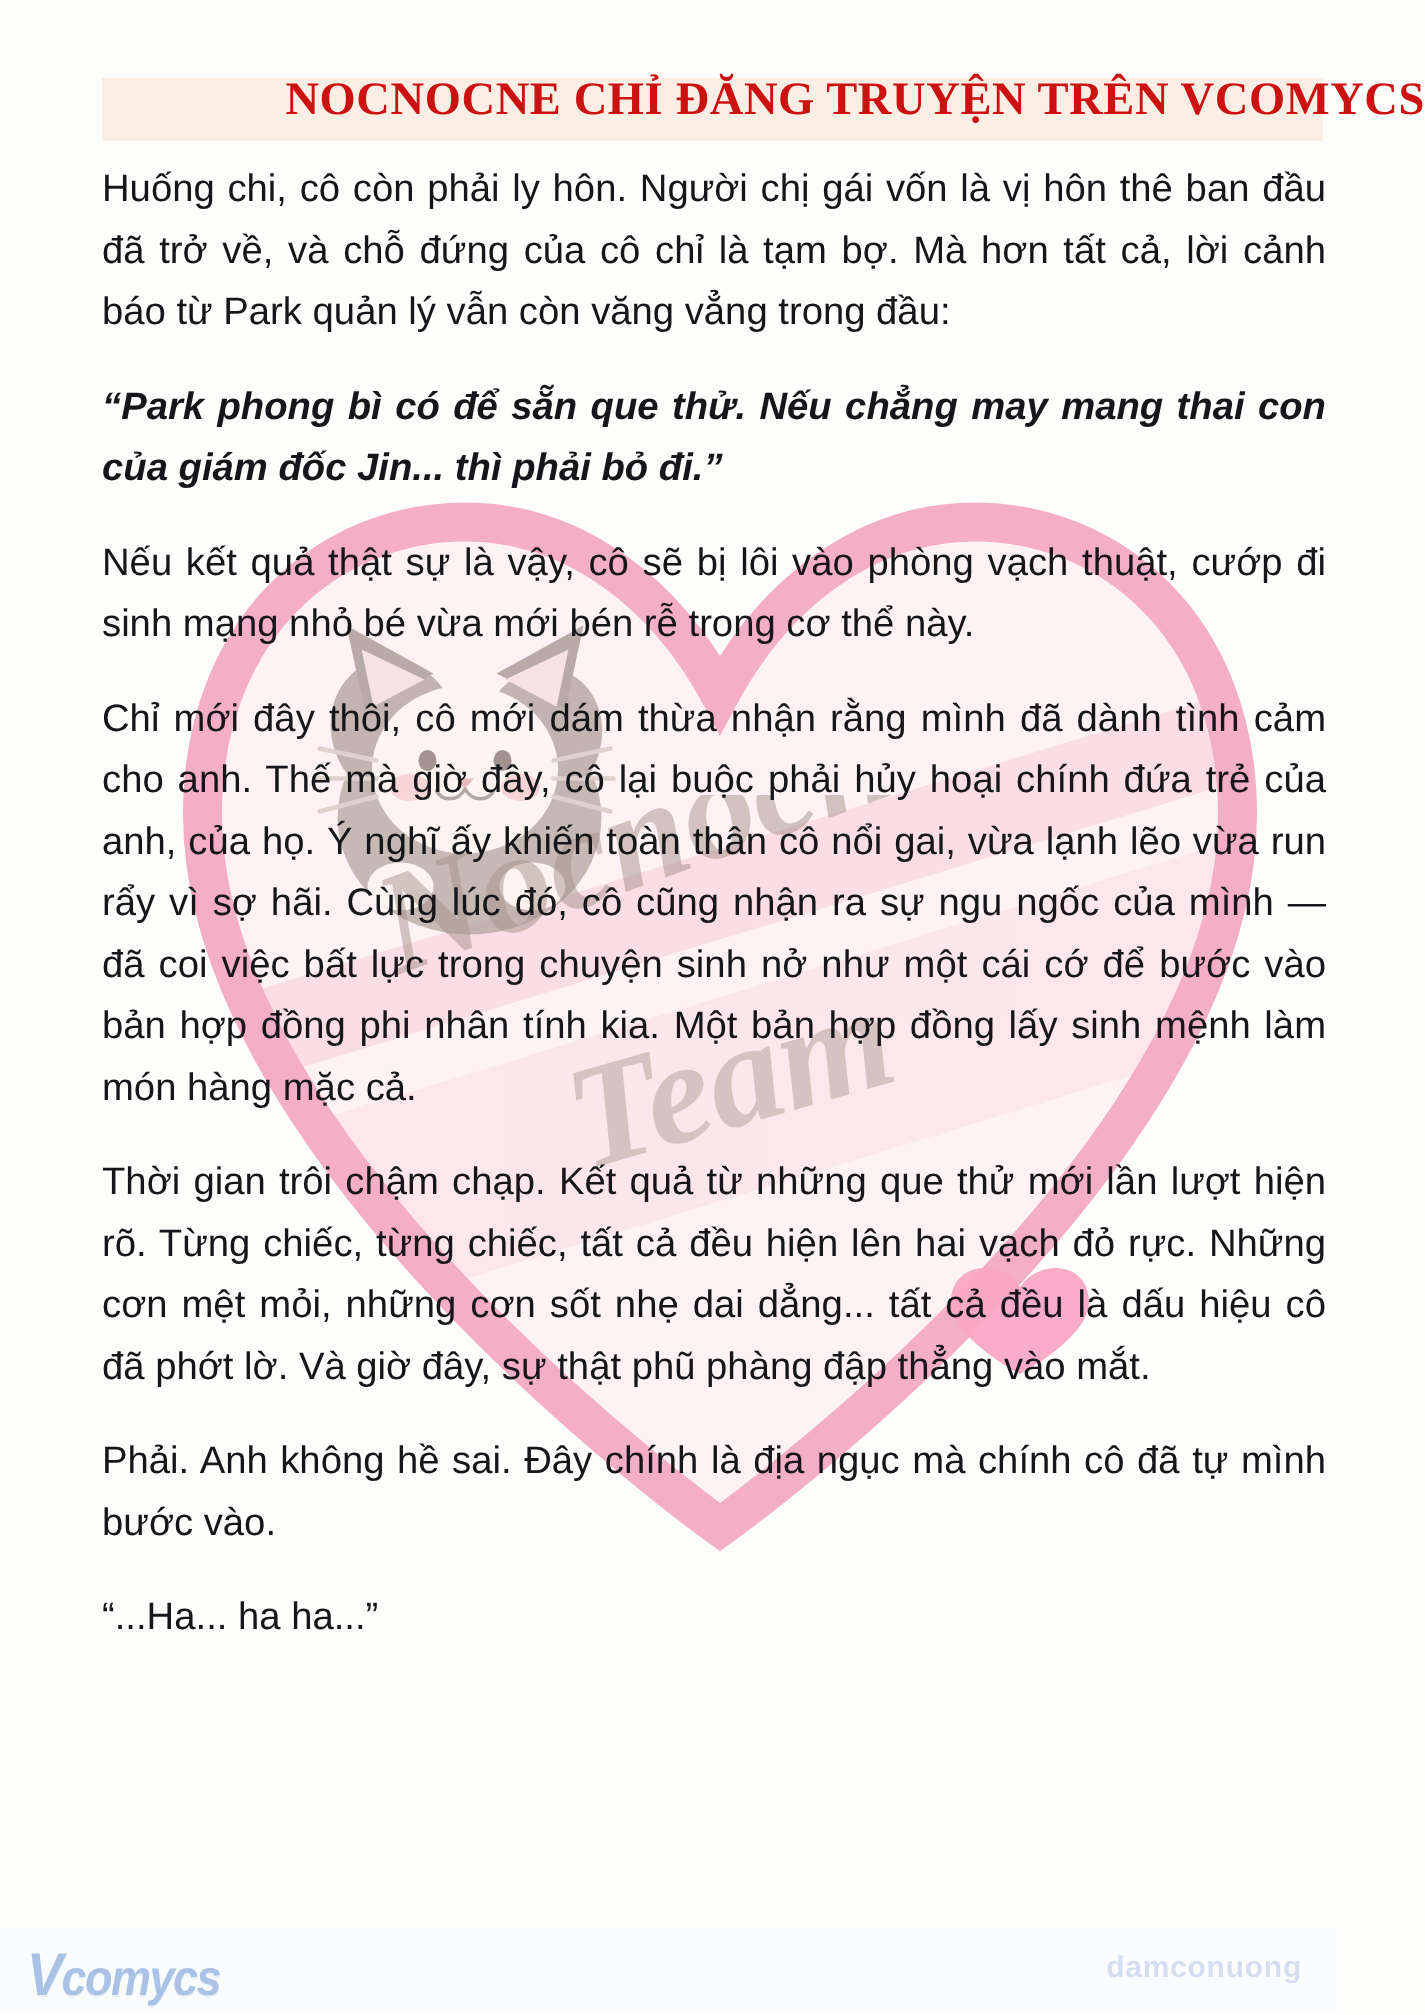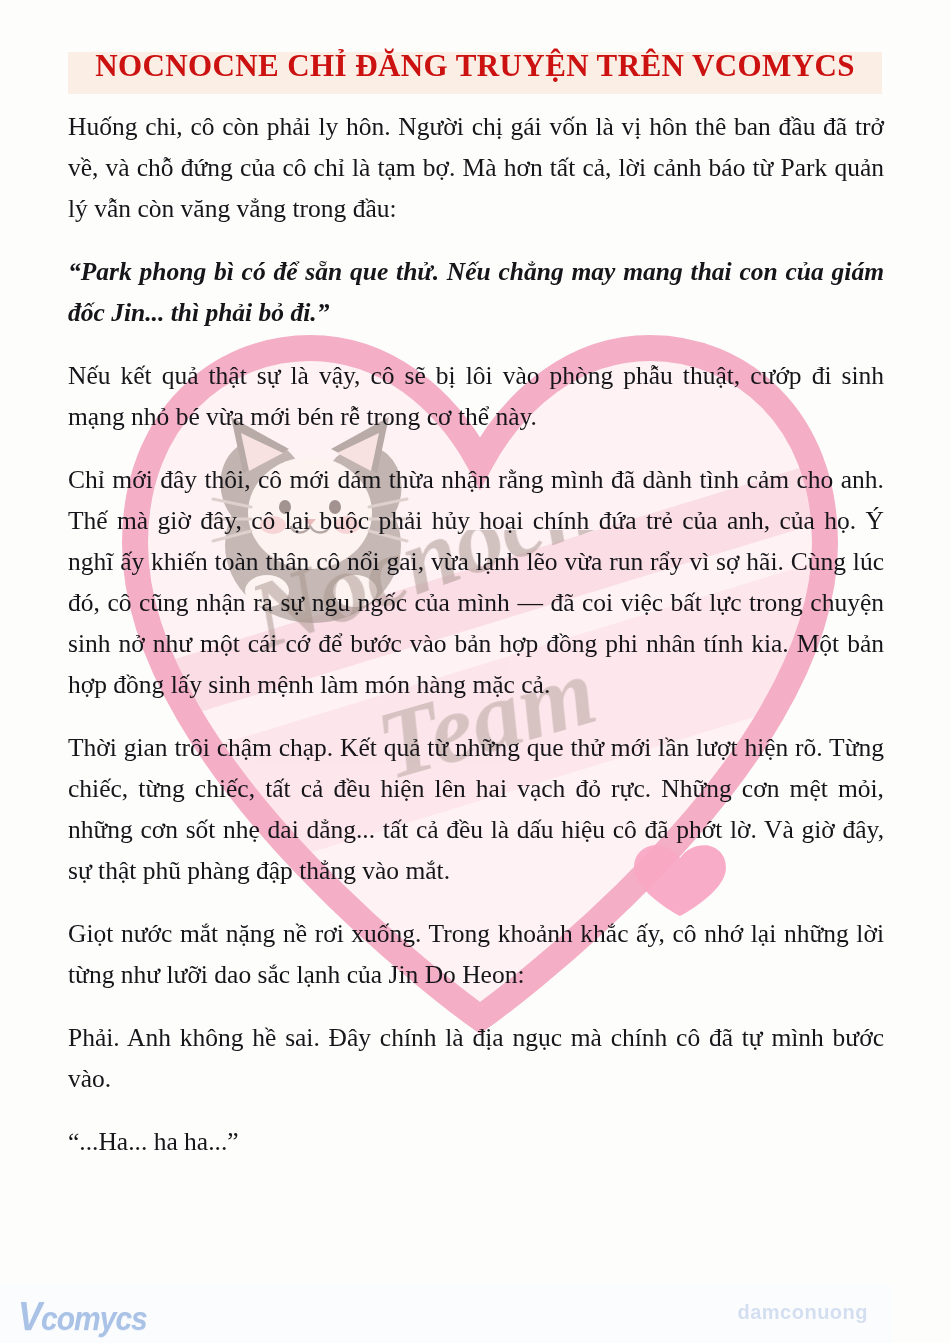--- a/index.html
+++ b/index.html
@@ -61,21 +61,21 @@
     width: 814px;
     height: 42px;
     background: #fbeee4;
     z-index: 1;
   }
   .title-text {
     position: absolute;
     left: 0;
     top: 48px;
     width: 950px;
-    text-align: center;
+    text-align: right;
     z-index: 2;
     color: #cc1111;
     font-family: "Liberation Serif", "DejaVu Serif", serif;
     font-weight: bold;
     font-size: 31px;
     letter-spacing: 0.4px;
     white-space: nowrap;
   }
 
   
@@ -86,21 +86,21 @@
     width: 816px;
     z-index: 3;
   }
   p.para {
     margin: 0 0 22px 0;
     font-size: 25.5px;
     line-height: 41px;
     color: #16161a;
     text-align: justify;
     text-justify: inter-word;
-    font-family: Liberation Serif, serif;
+    font-family: Liberation Sans, sans-serif;
   }
   p.para.quote {
     font-style: italic;
     font-weight: bold;
   }
   p.para.last-line {
     text-align: left;
   }
 
   
@@ -215,24 +215,23 @@
       </g>
     </svg>
   </div>
 
   <div class="title-band"></div>
   <div class="title-text">NOCNOCNE CHỈ ĐĂNG TRUYỆN TRÊN VCOMYCS</div>
 
   <div class="content">
     <p class="para">Huống chi, cô còn phải ly hôn. Người chị gái vốn là vị hôn thê ban đầu đã trở về, và chỗ đứng của cô chỉ là tạm bợ. Mà hơn tất cả, lời cảnh báo từ Park quản lý vẫn còn văng vẳng trong đầu:</p>
     <p class="para quote">“Park phong bì có để sẵn que thử. Nếu chẳng may mang thai con của giám đốc Jin... thì phải bỏ đi.”</p>
-    <p class="para">Nếu kết quả thật sự là vậy, cô sẽ bị lôi vào phòng phẫu thuật, cướp đi sinh mạng nhỏ bé vừa mới bén rễ trong cơ thể này.</p>
+    <p class="para">Nếu kết quả thật sự là vậy, cô sẽ bị lôi vào phòng vạch thuật, cướp đi sinh mạng nhỏ bé vừa mới bén rễ trong cơ thể này.</p>
     <p class="para">Chỉ mới đây thôi, cô mới dám thừa nhận rằng mình đã dành tình cảm cho anh. Thế mà giờ đây, cô lại buộc phải hủy hoại chính đứa trẻ của anh, của họ. Ý nghĩ ấy khiến toàn thân cô nổi gai, vừa lạnh lẽo vừa run rẩy vì sợ hãi. Cùng lúc đó, cô cũng nhận ra sự ngu ngốc của mình — đã coi việc bất lực trong chuyện sinh nở như một cái cớ để bước vào bản hợp đồng phi nhân tính kia. Một bản hợp đồng lấy sinh mệnh làm món hàng mặc cả.</p>
     <p class="para">Thời gian trôi chậm chạp. Kết quả từ những que thử mới lần lượt hiện rõ. Từng chiếc, từng chiếc, tất cả đều hiện lên hai vạch đỏ rực. Những cơn mệt mỏi, những cơn sốt nhẹ dai dẳng... tất cả đều là dấu hiệu cô đã phớt lờ. Và giờ đây, sự thật phũ phàng đập thẳng vào mắt.</p>
-    <p class="para">Giọt nước mắt nặng nề rơi xuống. Trong khoảnh khắc ấy, cô nhớ lại những lời từng như lưỡi dao sắc lạnh của Jin Do Heon:</p>
     <p class="para">Phải. Anh không hề sai. Đây chính là địa ngục mà chính cô đã tự mình bước vào.</p>
     <p class="para last-line">“...Ha... ha ha...”</p>
   </div>
 
   <div class="footer">
     <div class="vcomycs-logo"><span class="cap">V</span><span>comycs</span></div>
     <div class="damconuong">damconuong</div>
   </div>
 
 </div>

